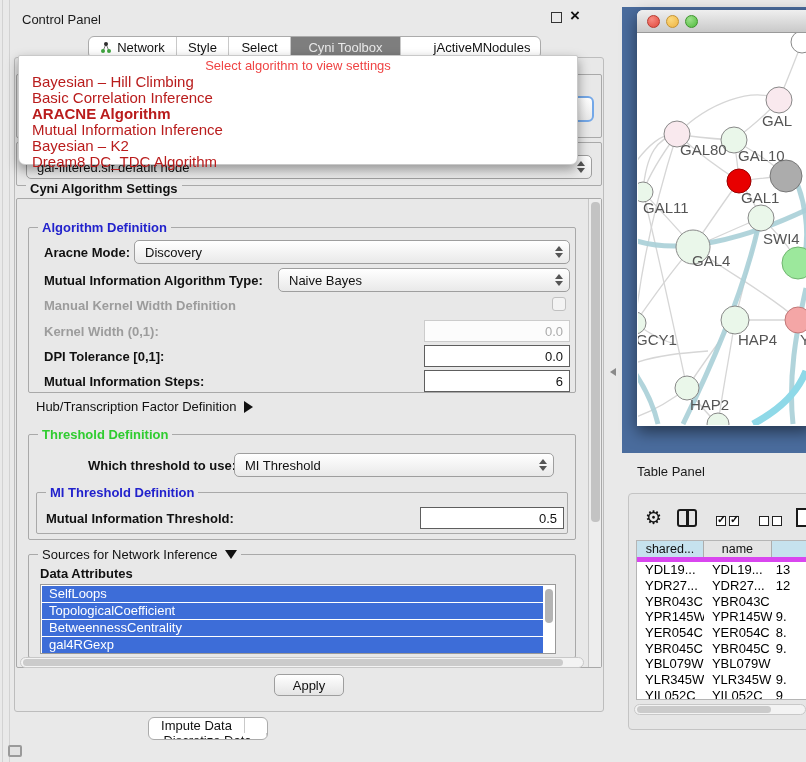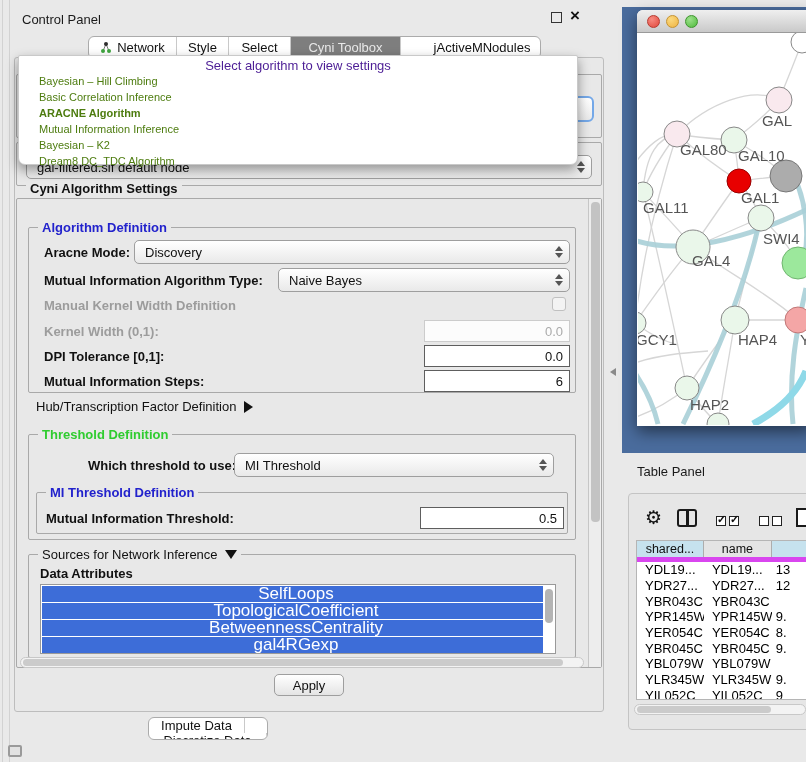--- a/index.html
+++ b/index.html
@@ -44,33 +44,33 @@
   .form-lbl.disabled { color:#9C9C9C; }
 
   .checkbox { position:absolute; width:14px; height:14px; border:1px solid #C0C0C0; border-radius:3px; background:#F3F3F3; }
 
   .tri-right { display:inline-block; width:0; height:0; border-top:6px solid transparent; border-bottom:6px solid transparent; border-left:9px solid #111; }
   .tri-down  { display:inline-block; width:0; height:0; border-left:6px solid transparent; border-right:6px solid transparent; border-top:9px solid #111; }
 
   
   .popup { position:absolute; left:18px; top:55px; width:560px; height:110px; background:#FFF; z-index:30;
            border:1px solid #C9C9C9; border-radius:2px 2px 7px 7px; box-shadow:0 5px 12px rgba(0,0,0,.4); }
-  .popup-placeholder { position:absolute; left:0; right:0; top:2px; text-align:center; font-size:13px; color:#4c1d95; }
-  .pm-item { position:absolute; left:19px; right:3px; height:15px; font-size:11px; color:#4d7c0f; line-height:15px; padding-left:1px; white-space:nowrap; }
+  .popup-placeholder { position:absolute; left:0; right:0; top:2px; text-align:center; font-size:13px; color:#ef4444; }
+  .pm-item { position:absolute; left:12px; right:3px; height:15px; font-size:15px; color:#b91c1c; line-height:15px; padding-left:1px; white-space:nowrap; }
   .pm-item.bold { font-weight:bold; }
 
   
   .vscroll { position:absolute; background:#EDEDED; border-left:1px solid #C6C6C6; }
   .vthumb  { position:absolute; background:#C3C3C3; border-radius:4px; }
   .hscroll { position:absolute; background:#F3F3F3; border:1px solid #C8C8C8; border-radius:6px; }
   .hthumb  { position:absolute; background:#CBCBCB; border-radius:5px; top:1px; bottom:1px; }
 
   
   .attr-list { position:absolute; background:#FFF; border:1px solid #999; overflow:hidden; }
-  .attr-item { height:16px; line-height:16px; font-size:17px; color:#FFF; background:#3D6DD8; padding-left:7px; margin:1px 12px 0 1px;text-align:center; }
+  .attr-item { height:16px; line-height:16px; font-size:13px; color:#FFF; background:#3D6DD8; padding-left:7px; margin:1px 12px 0 1px; }
 
   .btn { position:absolute; background:linear-gradient(#FFFFFF,#E4E4E4); border:1px solid #9E9E9E; border-radius:5px;
          font-size:13px; color:#111; display:flex; align-items:center; justify-content:center; }
 
   
   .desktop { position:absolute; left:622px; top:7px; width:184px; height:446px; background:#4A6C9D; }
   .netwin { position:absolute; left:637px; top:10px; width:175px; height:416px; border-radius:6px 0 0 0;
             box-shadow:0 6px 16px rgba(0,0,0,.5); background:#FFF; }
   .net-titlebar { position:absolute; left:0; right:0; top:0; height:23px; border-radius:6px 0 0 0;
             background:linear-gradient(#EFEFEF,#C9C9C9); border-bottom:1px solid #9A9A9A; }

